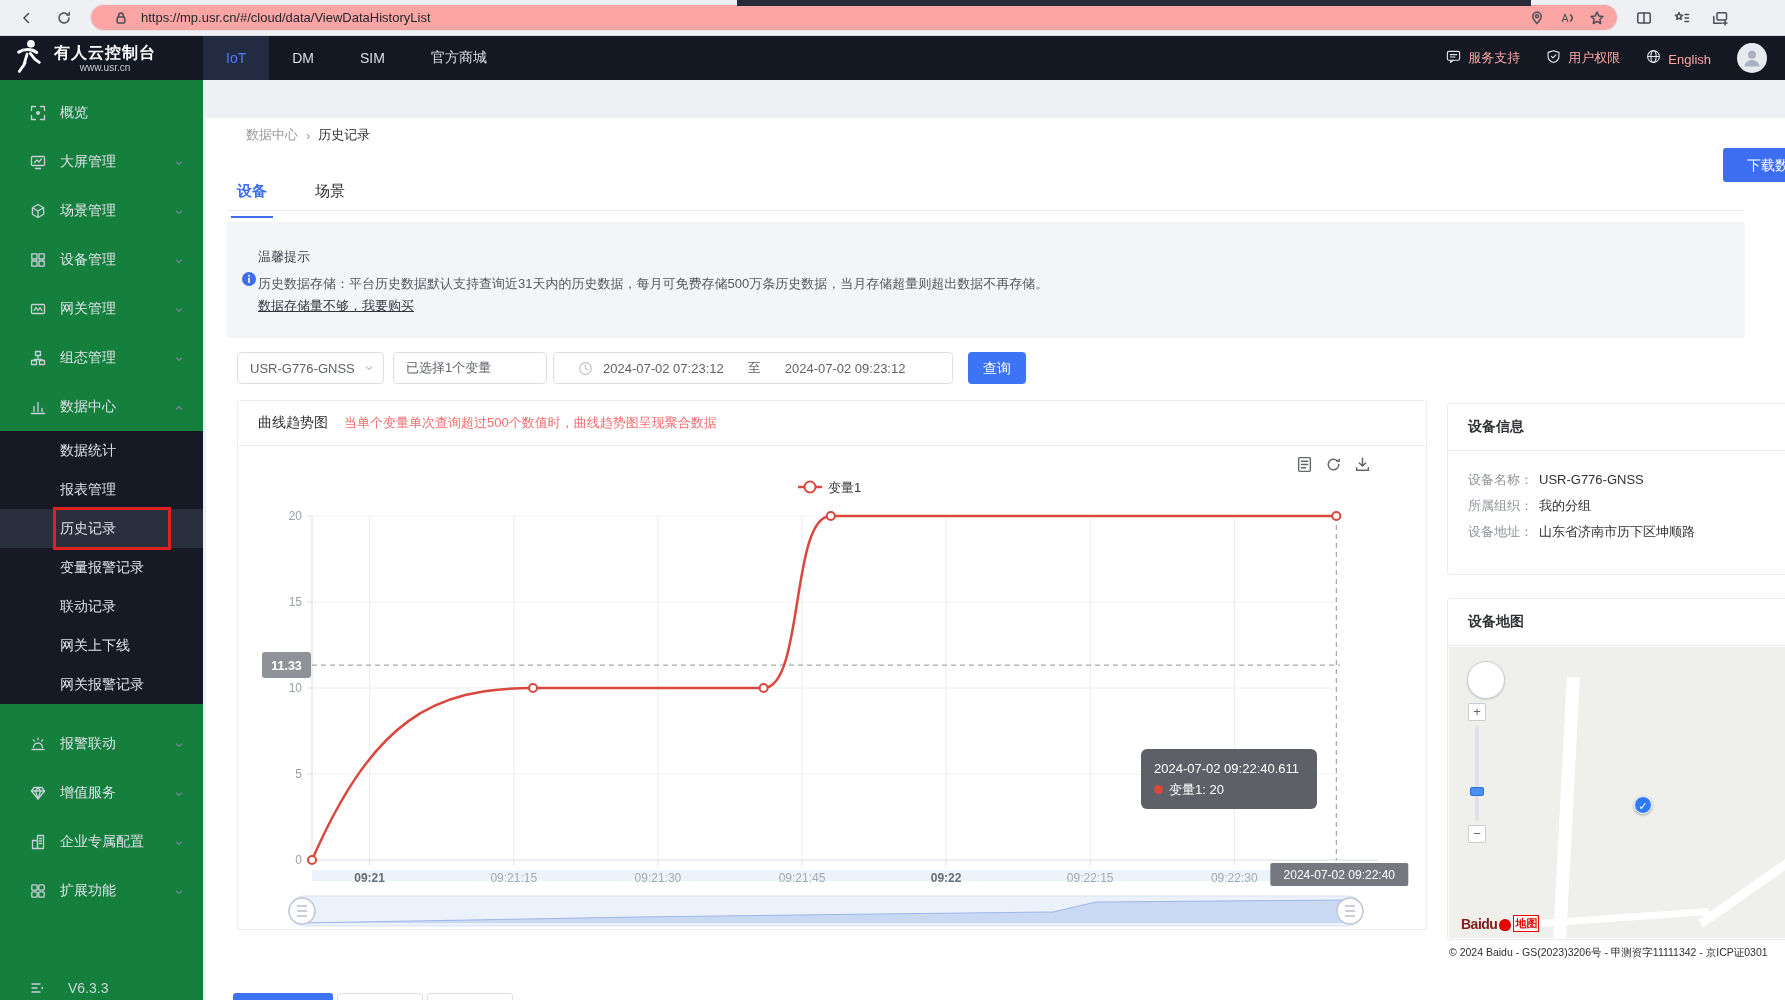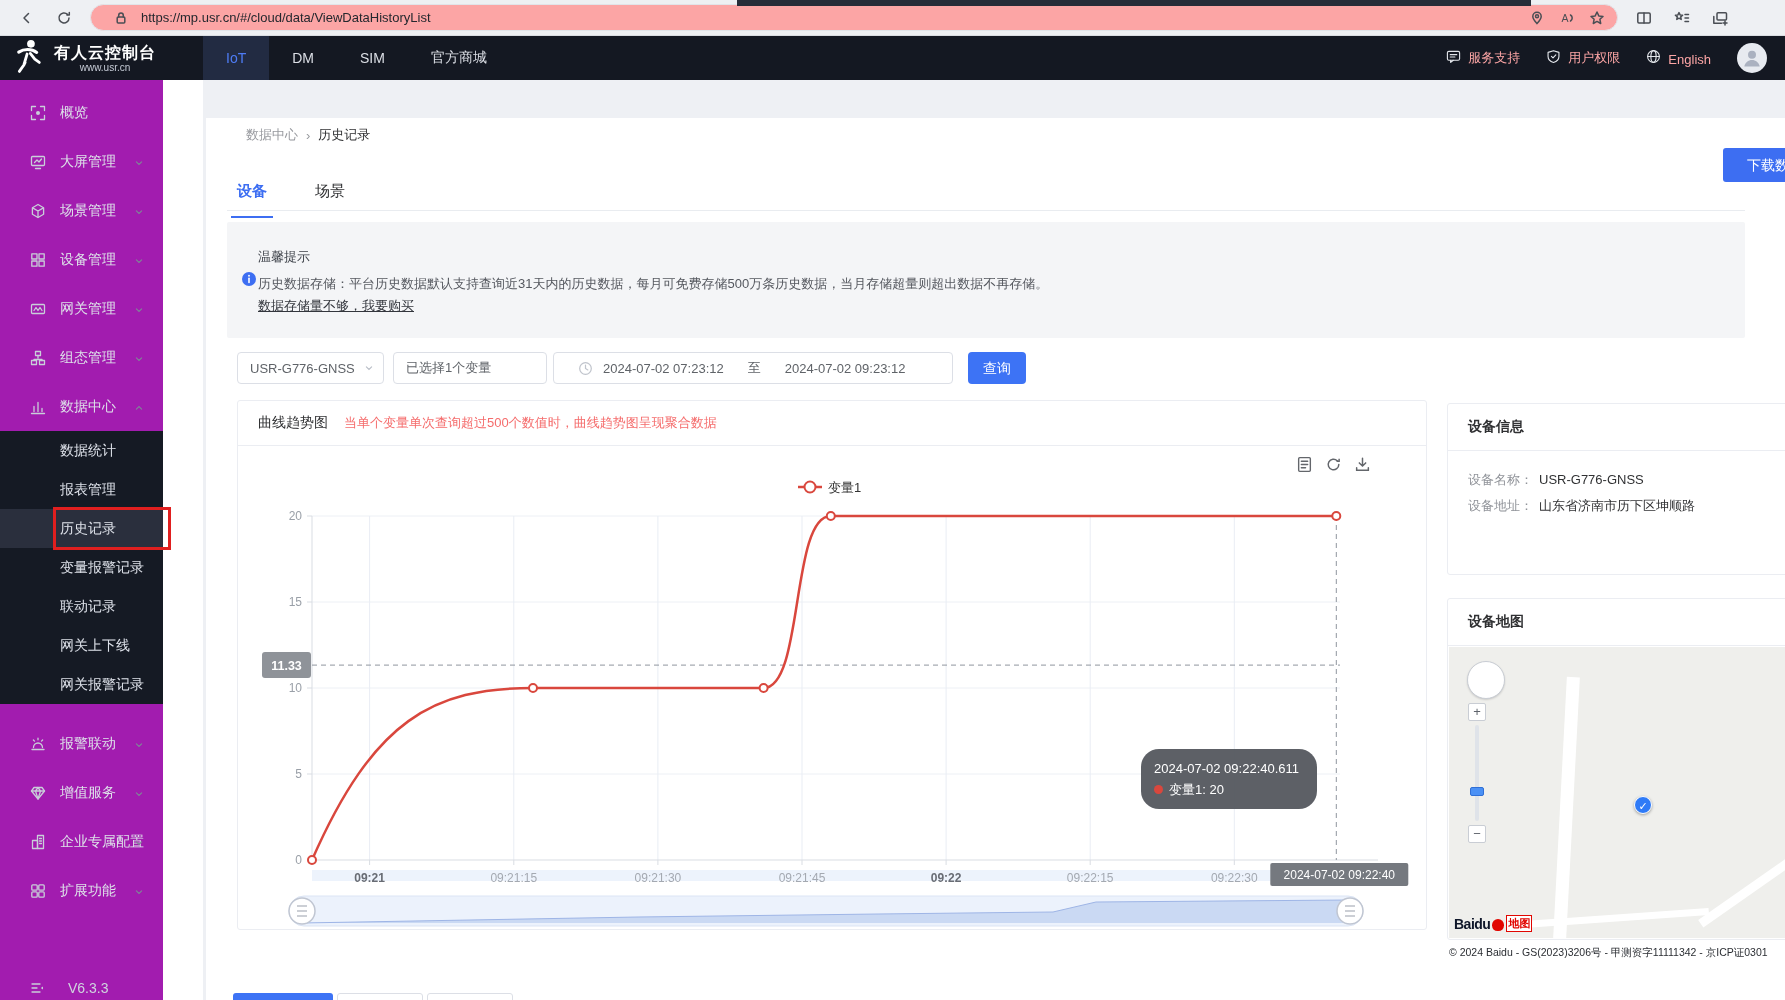--- a/index.html
+++ b/index.html
@@ -29,21 +29,21 @@
   .nav-tab { display:flex; align-items:center; padding:8px 23px; font-size:14px; color:#dcdfe6; cursor:pointer;}
   .nav-tab.active { background:#222b42; color:#4e7cf5; }
   .nav-right { margin-left:auto; display:flex; align-items:center; gap:26px; padding-right:18px;}
   .nav-link { display:flex; align-items:flex-end; gap:7px; color:#fca5a5; font-size:13px; }
   .nav-link svg { width:15px; height:15px; }
   .avatar { width:30px; height:30px; border-radius:50%; background:#e7eaf0; display:flex;
     align-items:center; justify-content:center; overflow:hidden;}
   .avatar svg { width:22px; height:22px; }
 
   
-  .sidebar { position:absolute; left:0; top:80px; width:163px; height:920px; background:#a21caf; z-index:10;}
+  .sidebar { position:absolute; left:0; top:80px; width:203px; height:920px; background:#15803d; z-index:10;}
   .side-item { position:relative; height:49px; display:flex; align-items:center; padding-left:30px;
     color:#dde1e9; font-size:14px; cursor:pointer;}
   .side-item .s-icon { width:16px; height:16px; margin-right:14px; }
   .side-item .s-icon svg { width:16px; height:16px; }
   .side-item .chev { position:absolute; right:18px; width:12px; height:12px; }
   .side-item .chev svg { width:12px; height:12px; }
   .side-sub { background:#151a24; padding:0; }
   .sub-item { position:relative; height:39px; line-height:39px; padding-left:60px; color:#dde1e9;
     font-size:14px; cursor:pointer;}
   .sub-item.active { background:#2a2f3d; }
@@ -96,21 +96,21 @@
   .chart-card { position:absolute; left:31px; top:282px; width:1190px; height:530px;
     border:1px solid #ebedf2; border-radius:3px; background:#fff;}
   .cc-head { height:45px; border-bottom:1px solid #ebedf2; display:flex; align-items:center; padding-left:20px; gap:16px;}
   .cc-title { font-size:14px; font-weight:normal; color:#303133; }
   .cc-warn { font-size:13px; color:#f56c6c; }
   .cc-body { position:relative; height:483px; }
   .toolbox { position:absolute; left:1058px; top:10px; display:flex; gap:12px; z-index:4;}
   .toolbox span { width:17px; height:17px; cursor:pointer;}
   .toolbox svg { width:17px; height:17px;}
   .c-tooltip { position:absolute; left:903px; top:303px; width:176px; background:rgba(84,87,94,0.95);
-    border-radius:18px; color:#fff; font-size:13px; padding:9px 13px; line-height:21px; z-index:5;}
+    border-radius:6px; color:#fff; font-size:13px; padding:9px 13px; line-height:21px; z-index:5;}
   .c-tooltip .dot { display:inline-block; width:9px; height:9px; border-radius:50%; background:#d9473d; margin-right:6px;}
 
   
   .rcard { position:absolute; left:1241px; width:360px; background:#fff; border:1px solid #ebedf2; border-radius:3px;}
   .rcard .rc-head { height:47px; border-bottom:1px solid #ebedf2; display:flex; align-items:center;
     padding-left:20px; font-size:14px; font-weight:bold; color:#303133;}
   .info-card { top:285px; height:172px; }
   .info-rows { padding:16px 20px 0 20px; }
   .info-row { font-size:13px; line-height:26px; display:flex; }
   .info-row .lab { color:#909399; margin-right:6px; white-space:nowrap;}
@@ -127,21 +127,21 @@
   .mc-rt{right:4px;top:15px;border-left-color:#8a8f99;border-right:none;}
   .map-zbtn { position:absolute; left:19px; width:18px; height:18px; background:#fff; border:1px solid #c9cdd4;
     text-align:center; line-height:16px; font-size:13px; color:#5e636b; border-radius:2px; cursor:pointer;}
   .map-ztrack { position:absolute; left:26px; top:78px; width:4px; height:96px; background:#dfe3e9; border-radius:2px;}
   .map-zthumb { position:absolute; left:21px; top:140px; width:14px; height:9px; background:#4a90f5; border-radius:2px;
     border:1px solid #2f6fd6; cursor:pointer;}
   .map-marker { position:absolute; left:185px; top:149px; width:18px; height:18px; border-radius:50%;
     background:#2f7bf7; color:#fff; font-size:11px; font-weight:bold; text-align:center; line-height:18px;
     box-shadow:0 1px 3px rgba(0,0,0,.35); border:1px solid #fff;}
   .map-logo { position:absolute; left:5px; bottom:6px; display:flex; align-items:flex-end; gap:2px;}
-  .map-logo .bd { font-size:14px; font-weight:bold; color:#0f172a; letter-spacing:-0.5px;}
+  .map-logo .bd { font-size:14px; font-weight:bold; color:#7f1d1d; letter-spacing:-0.5px;margin-left:7px;}
   .map-logo .paw { width:12px; height:12px; border-radius:50% 50% 45% 45%; background:#e10601; position:relative; top:-1px;}
   .map-logo .mp { font-size:11px; font-weight:bold; color:#e10601; border:1px solid #e10601; padding:0 1px; background:#fff;}
   .map-attr { position:absolute; left:1243px; top:828px; width:334px; font-size:10.5px; color:#2b2e33;
     white-space:nowrap; overflow:hidden;}
 
   
   .bb { position:absolute; top:875px; height:40px; border-radius:3px;}
   .bb-blue { left:27px; width:100px; background:#3d73f5; }
   .bb-w { background:#fff; border:1px solid #dcdfe6; }
   .bb-w1 { left:131px; width:86px; }
@@ -546,20 +546,24 @@
     </div>
 
     <div class="rcard info-card">
       <div class="rc-head">设备信息</div>
       <div class="info-rows" id="info-rows">
           <div class="info-row">
             <span class="lab">设备名称：</span>
             <span class="val">USR-G776-GNSS</span>
           </div>
           <div class="info-row">
+            <span class="lab">所属组织：</span>
+            <span class="val">我的分组</span>
+          </div>
+          <div class="info-row">
             <span class="lab">设备地址：</span>
             <span class="val">山东省济南市历下区坤顺路</span>
           </div>
         </div>
     </div>
 
     <div class="rcard map-card">
       <div class="rc-head">设备地图</div>
       <div class="map-area">
         <div class="road" style="left:111px;top:30px;width:13px;height:262px;transform:rotate(3deg);"></div>

